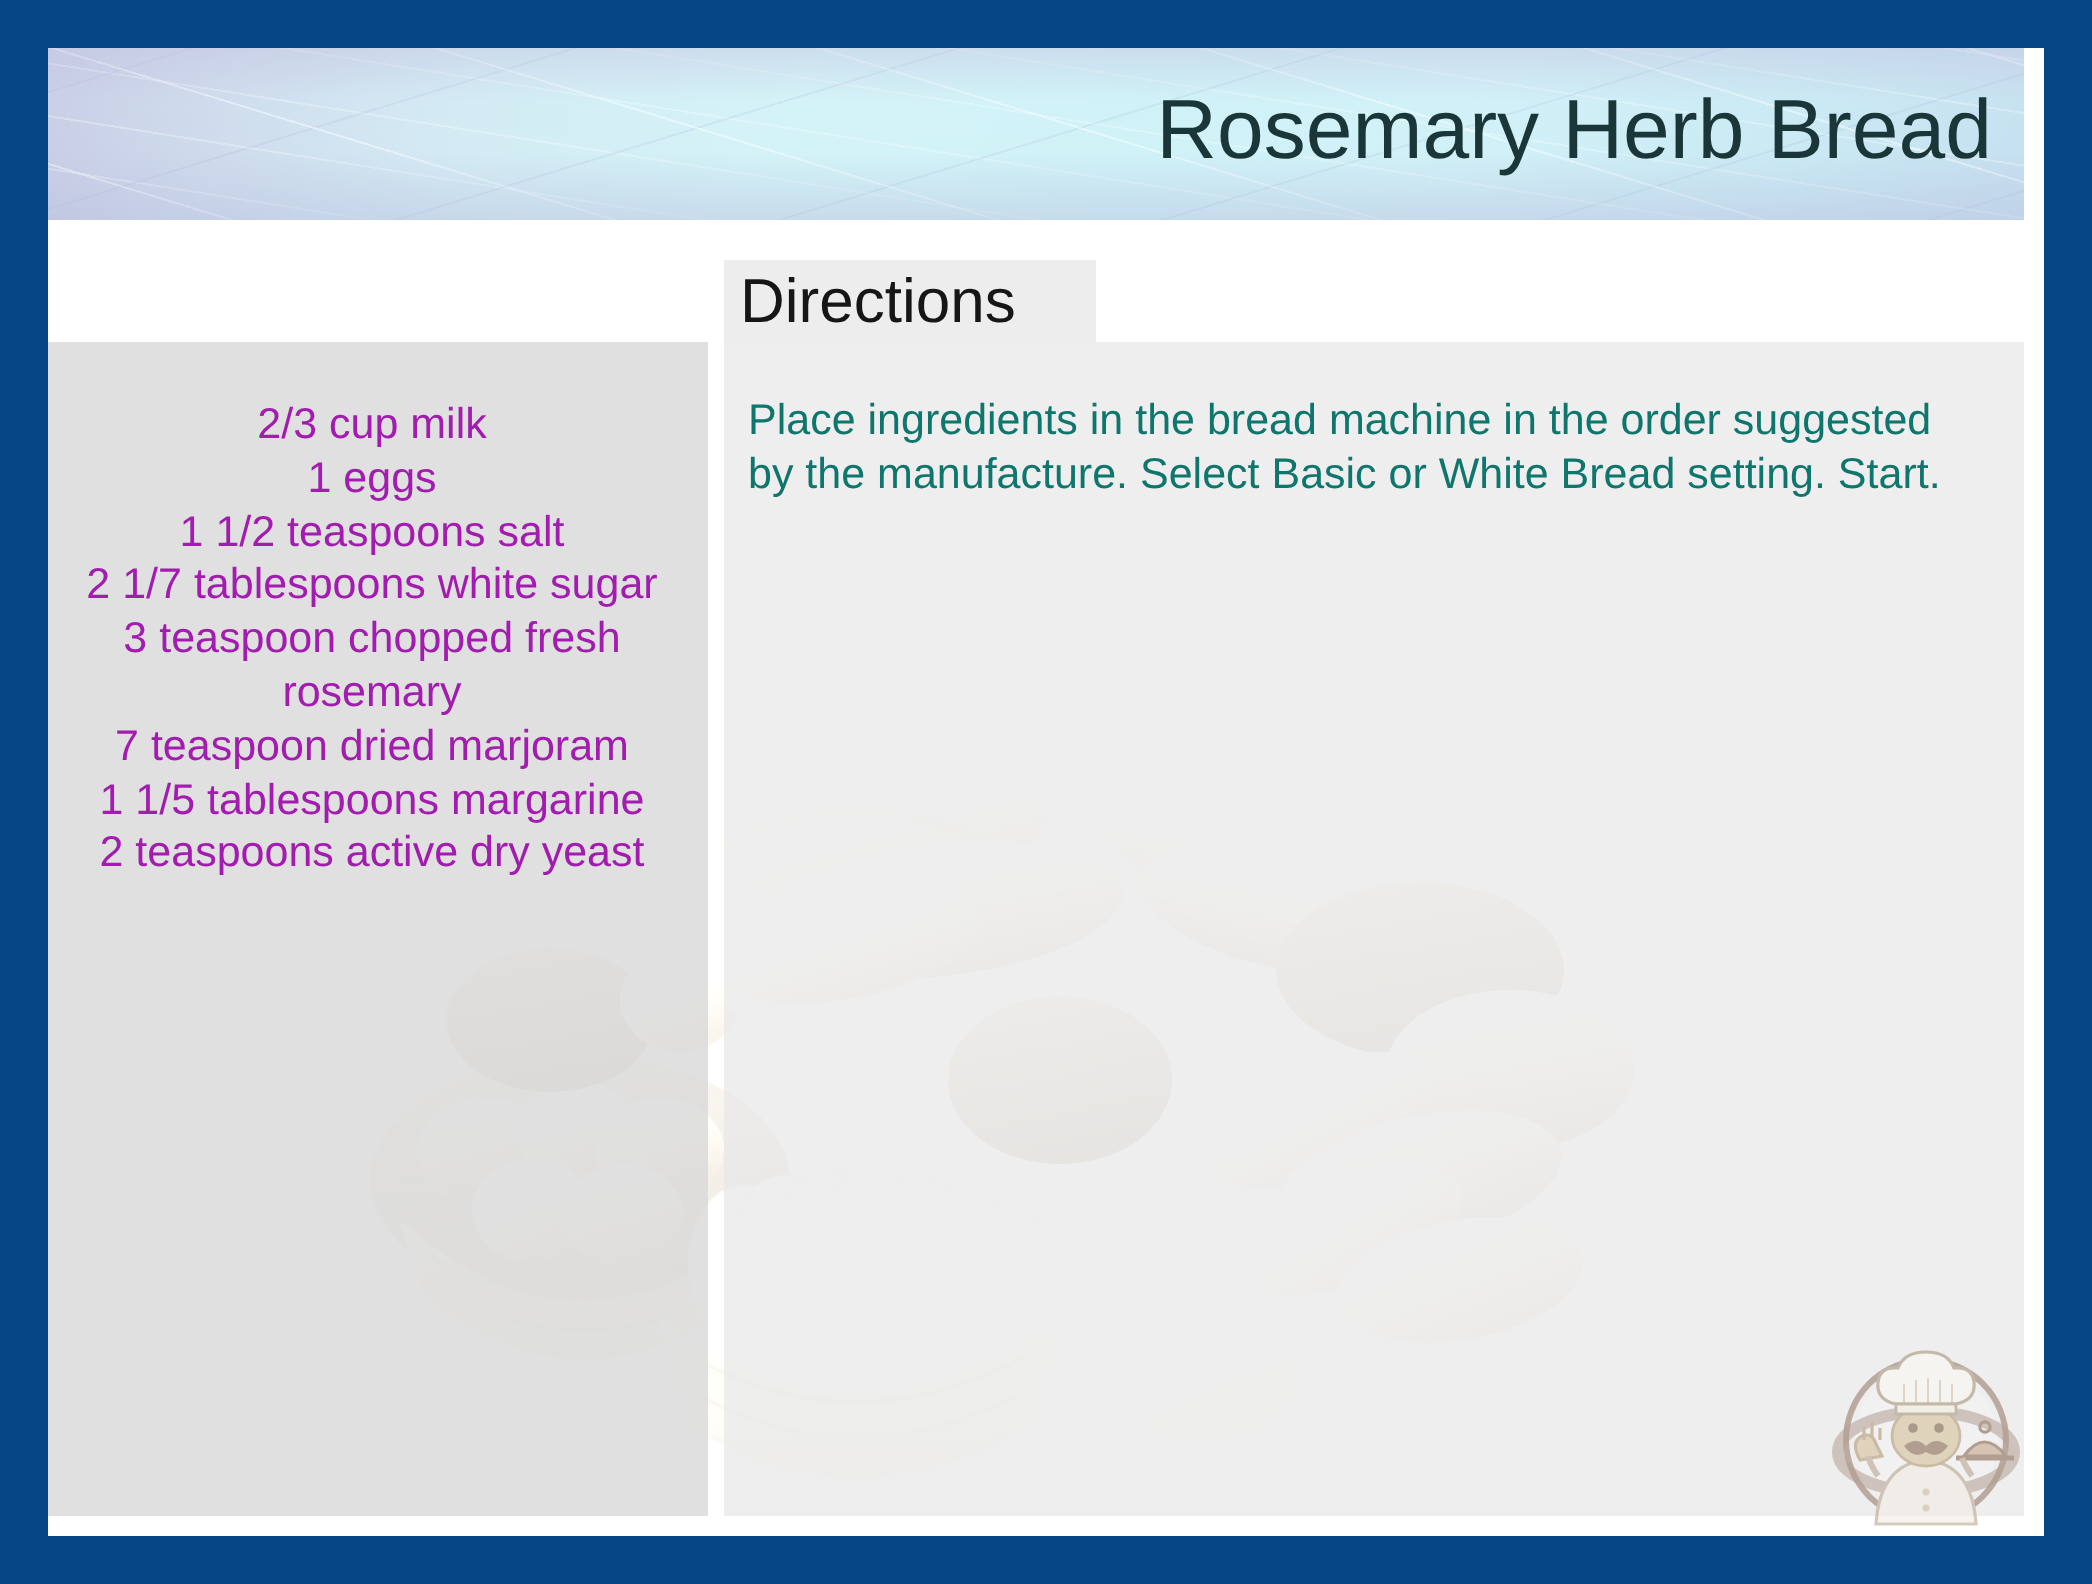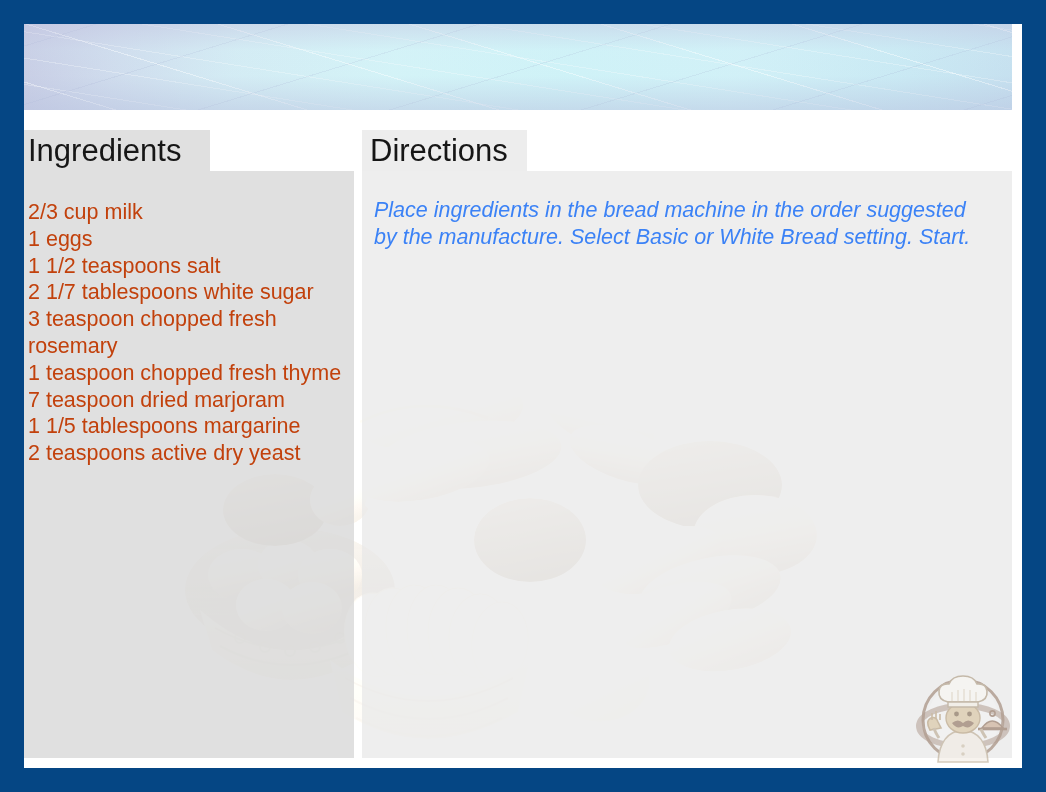--- a/index.html
+++ b/index.html
@@ -159,47 +159,47 @@
     display: flex;
     align-items: center;
     padding: 0 12px 0 8px;
     font-size: 31px;
     color: #161616;
     background: rgba(216,216,216,0.80);
     white-space: nowrap;
   }
   .panel-ingredients .tab { width: 190px; }
   .panel-directions .tab {
-    width: 165px;
+    width: 186px;
     background: rgba(232,232,232,0.80);
   }
 
   .ing-list {
     margin: 0;
     padding: 28px 10px 0 8px;
     list-style: none;
     position: relative;
     z-index: 2;
   }
   .ing-list li {
     font-size: 21.5px;
     line-height: 26.8px;
-    color: #c2410c;
+    color: #a21caf;
     white-space: normal;
+    text-align: center;
   }
 
   .dir-text {
     margin: 0;
     padding: 26px 22px 0 12px;
     font-size: 21.5px;
     line-height: 27px;
-    color: #3b82f6;
+    color: #0f766e;
     position: relative;
     z-index: 2;
-    font-style: italic;
   }
 
   
   .chef-logo {
     position: absolute;
     right: 28px;
     bottom: 24px;
     width: 110px;
     height: 110px;
     z-index: 20;
@@ -210,20 +210,21 @@
 </head>
 <body>
 
 <div class="slide">
 
   <div class="slide-inner"></div>
 
   <div class="banner">
     <div class="banner-texture"></div>
     <div class="banner-wash"></div>
+    <div class="banner-title">Rosemary Herb Bread</div>
   </div>
 
   <div class="photo-layer">
     <svg viewBox="0 0 650 410" width="650" height="410" aria-hidden="true">
       <defs>
         <linearGradient id="crustA" x1="0" y1="0" x2="0.3" y2="1">
           <stop offset="0%" stop-color="#f6ece0"></stop>
           <stop offset="55%" stop-color="#ecdcc6"></stop>
           <stop offset="100%" stop-color="#d9c3a6"></stop>
         </linearGradient>
@@ -319,27 +320,25 @@
   </div>
 
   <section class="panel panel-ingredients">
     <div class="panel-body">
       <ul class="ing-list">
         <li>2/3 cup milk</li>
         <li>1 eggs</li>
         <li>1 1/2 teaspoons salt</li>
         <li>2 1/7 tablespoons white sugar</li>
         <li>3 teaspoon chopped fresh rosemary</li>
-        <li>1 teaspoon chopped fresh thyme</li>
         <li>7 teaspoon dried marjoram</li>
         <li>1 1/5 tablespoons margarine</li>
         <li>2 teaspoons active dry yeast</li>
       </ul>
     </div>
-    <div class="tab">Ingredients</div>
   </section>
 
   <section class="panel panel-directions">
     <div class="panel-body">
       <p class="dir-text">Place ingredients in the bread machine in the order suggested by the manufacture.  Select Basic or White Bread setting. Start.</p>
     </div>
     <div class="tab">Directions</div>
   </section>
 
   <div class="chef-logo">

